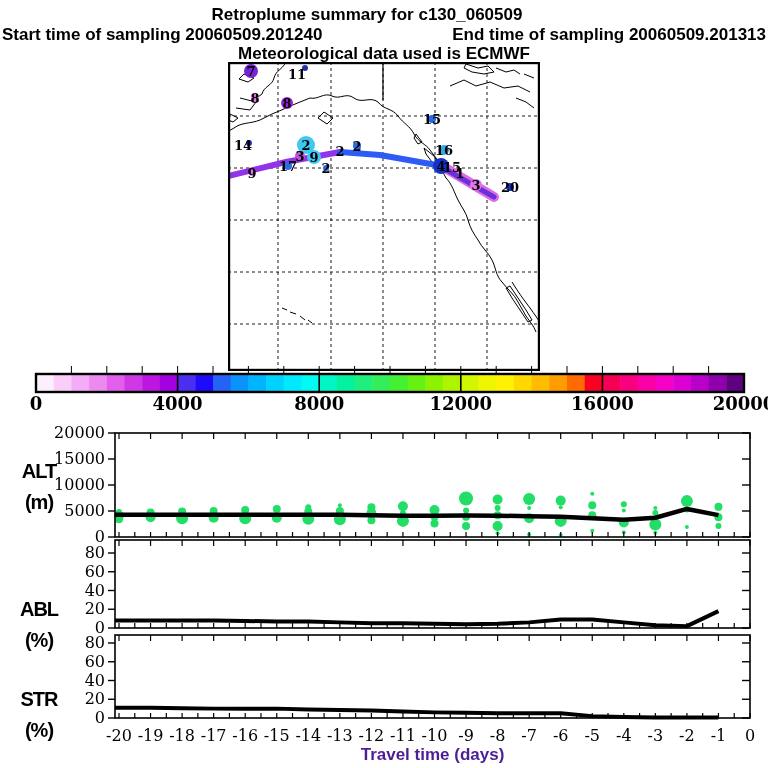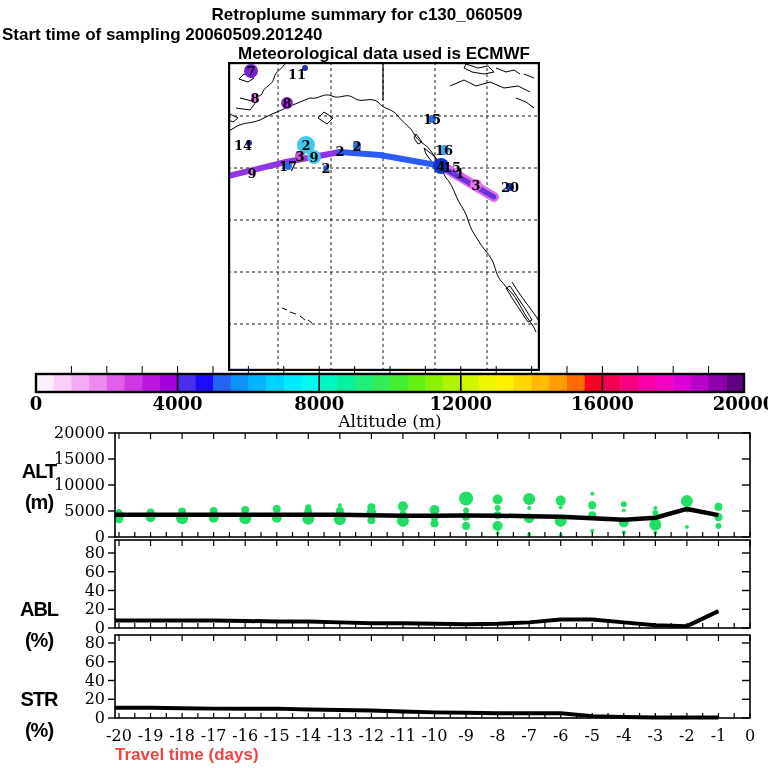--- a/index.html
+++ b/index.html
@@ -10,32 +10,33 @@
               font-weight:bold;font-size:17px;color:#000;letter-spacing:0px;}
   #title1{top:5px;padding-right:34px;box-sizing:border-box;text-align:center;}
   #title2{top:25px;left:2px;width:764px;display:flex;justify-content:space-between;
           font-weight:bold;font-size:17px;color:#000;position:absolute;}
   #title3{top:44px;box-sizing:border-box;}
   #map-box{position:absolute;left:228px;top:62px;width:312px;height:309px;background:#fff;}
   .plabel{position:absolute;left:6px;width:66px;text-align:center;color:#000;
           font-weight:bold;font-size:20px;line-height:31px;letter-spacing:-1px;}
   #cbar-title{position:absolute;left:36px;top:411px;width:708px;text-align:center;
               font-family:"DejaVu Serif",serif;font-size:17px;color:#000;}
-  #xaxis-title{position:absolute;left:115px;top:745px;width:635px;text-align:left;
-               font-weight:bold;font-size:17px;color:#ef4444;}
+  #xaxis-title{position:absolute;left:115px;top:745px;width:635px;text-align:center;
+               font-weight:bold;font-size:17px;color:#4c1d95;}
   svg text{user-select:none;}
 </style>
 </head>
 <body>
 
 <div id="page">
 
   <div id="title1" class="title-line">Retroplume summary for c130_060509</div>
   <div id="title2">
     <span>Start time of sampling 20060509.201240</span>
+    <span>End time of sampling 20060509.201313</span>
   </div>
   <div id="title3" class="title-line">Meteorological data used is ECMWF</div>
 
   <div id="map-box">
     <svg id="map-svg" width="312" height="309" viewBox="0 0 312 309">
       <g id="map-grid">
           <line x1="50" y1="0" x2="50" y2="309" stroke="#000" stroke-width="0.9" stroke-dasharray="3,3"></line>
           <line x1="103" y1="0" x2="103" y2="309" stroke="#000" stroke-width="0.9" stroke-dasharray="3,3"></line>
           <line x1="155" y1="0" x2="155" y2="309" stroke="#000" stroke-width="0.9" stroke-dasharray="3,3"></line>
           <line x1="207" y1="0" x2="207" y2="309" stroke="#000" stroke-width="0.9" stroke-dasharray="3,3"></line>
@@ -563,16 +564,15 @@
   </div>
   <div class="plabel" style="top:594px">
     <div>ABL</div>
     <div>(%)</div>
   </div>
   <div class="plabel" style="top:684px">
     <div>STR</div>
     <div>(%)</div>
   </div>
 
-  <div id="cbar-title">Altitude (m)</div>
   <div id="xaxis-title">Travel time (days)</div>
 
 </div>
 
 </body></html>

